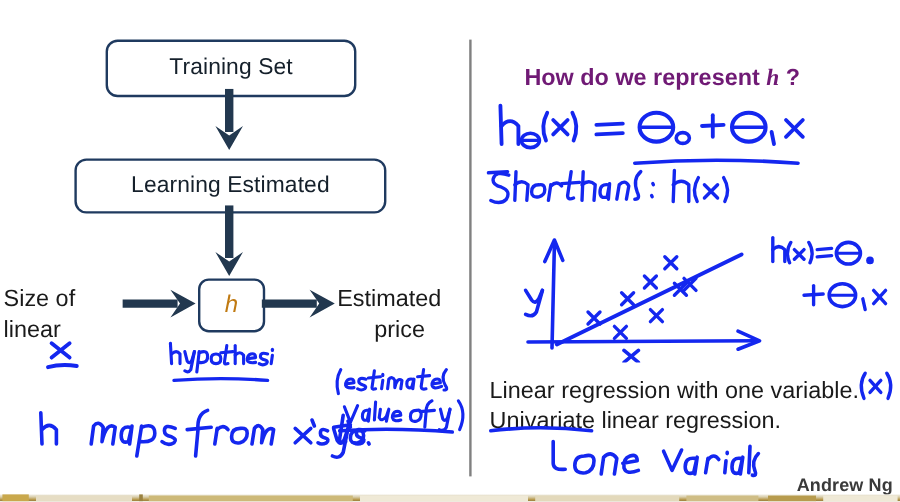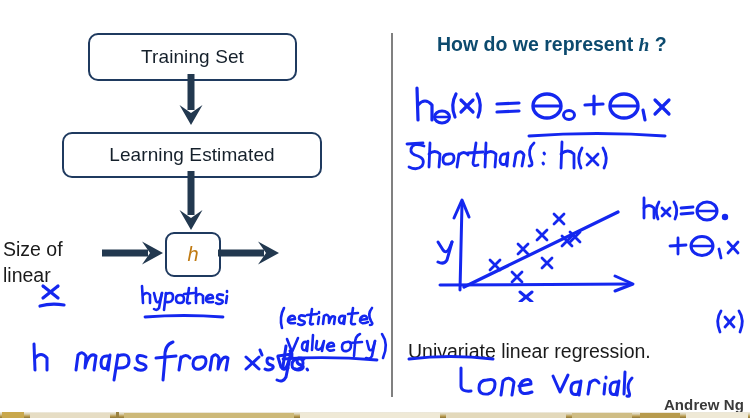--- a/index.html
+++ b/index.html
@@ -14,21 +14,21 @@
     color:#15202b;font-size:19px;letter-spacing:.1px;white-space:nowrap;
   }
   .plabel{position:absolute;color:#1a1a1a;font-size:19.5px;line-height:26px;white-space:nowrap;}
   .plabel.ctr{text-align:center;}
   .ink{position:absolute;color:#1427ef;}
   .ink svg{display:block;overflow:visible;}
   .vdiv{position:absolute;background:#808080;width:2px;}
   .credit{position:absolute;color:#3a3a3a;font-size:15px;font-weight:bold;letter-spacing:.1px;}
   .taskbar{position:absolute;left:0;bottom:0;width:750px;height:6px;}
   .hitalic{font-style:italic;color:#c07a12;font-size:20px;}
-  .headline{position:absolute;font-size:19.5px;font-weight:bold;color:#0c4a6e;white-space:nowrap;}
+  .headline{position:absolute;font-size:19.5px;font-weight:bold;color:#701a75;white-space:nowrap;margin-top:21px;}
   .headline i{font-family:"Liberation Serif",serif;font-weight:bold;}
 </style>
 </head>
 <body>
 
 <div id="slide">
 
   <div class="vdiv" style="left:391px;top:33px;height:364px;"></div>
 
   <div class="pbox" style="left:88px;top:33px;width:205px;height:44px;">Training Set</div>
@@ -66,20 +66,22 @@
   </div>
 
   <div class="abs" style="left:218px;top:240px;">
     <svg width="64" height="26" viewBox="0 0 64 26">
       <path d="M0 13 L46 13" stroke="#22384f" stroke-width="7" fill="none"></path>
       <path d="M40 1.5 L61 13 L40 24.5 L48 13 Z" fill="#22384f"></path>
     </svg>
   </div>
 
   <div class="plabel ctr" style="left:281px;top:236px;width:104px;">
+    <div style="text-align:left;">Estimated</div>
+    <div>price</div>
   </div>
 
   <div class="ink" style="left:38px;top:281px;">
     <svg width="30" height="28" viewBox="0 0 30 28">
       <g stroke="#1427ef" stroke-width="3.2" fill="none" stroke-linecap="round">
         <path d="M5 5 L20 17"></path>
         <path d="M20 5 L5 17"></path>
         <path d="M2 25 Q13 22 26 24"></path>
       </g>
     </svg>
@@ -360,20 +362,21 @@
         <ellipse cx="62" cy="50" rx="11" ry="9.5" stroke-width="3"></ellipse>
         <path d="M52 50 L72 50" stroke-width="2.6"></path>
         <path d="M79 53 L81 62"></path>
 
         <path d="M88 46 L98 57"></path>
         <path d="M98 46 L88 57"></path>
       </g>
     </svg>
   </div>
 
+  <div class="plabel" style="left:408px;top:313px;">Linear regression with one variable.</div>
   <div class="plabel" style="left:408px;top:338px;text-align:center;">Univariate linear regression.</div>
 
   <div class="ink" style="left:712px;top:308px;">
     <svg width="34" height="30" viewBox="0 0 34 30">
       <g stroke="#1427ef" stroke-width="2.8" fill="none" stroke-linecap="round">
         <path d="M9 3 Q3 12 8 24"></path>
         <path d="M13 9 L22 19"></path>
         <path d="M22 9 L13 19"></path>
         <path d="M27 3 Q33 12 28 24"></path>
       </g>

